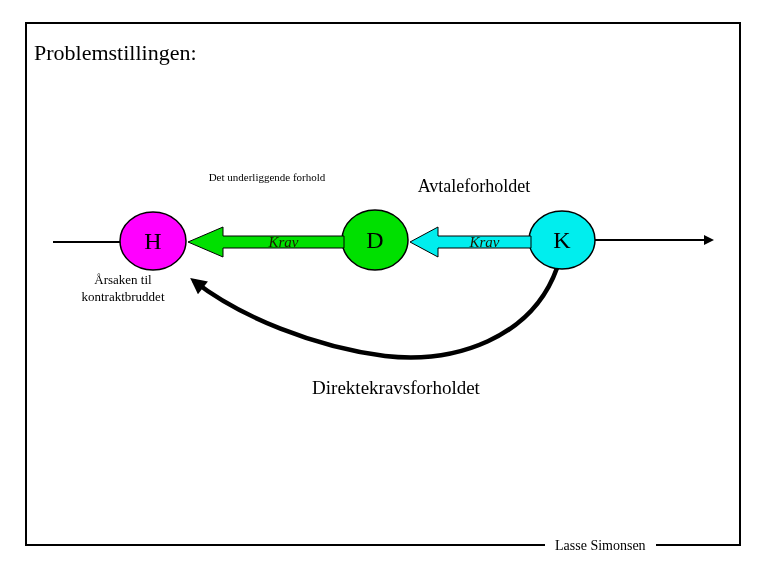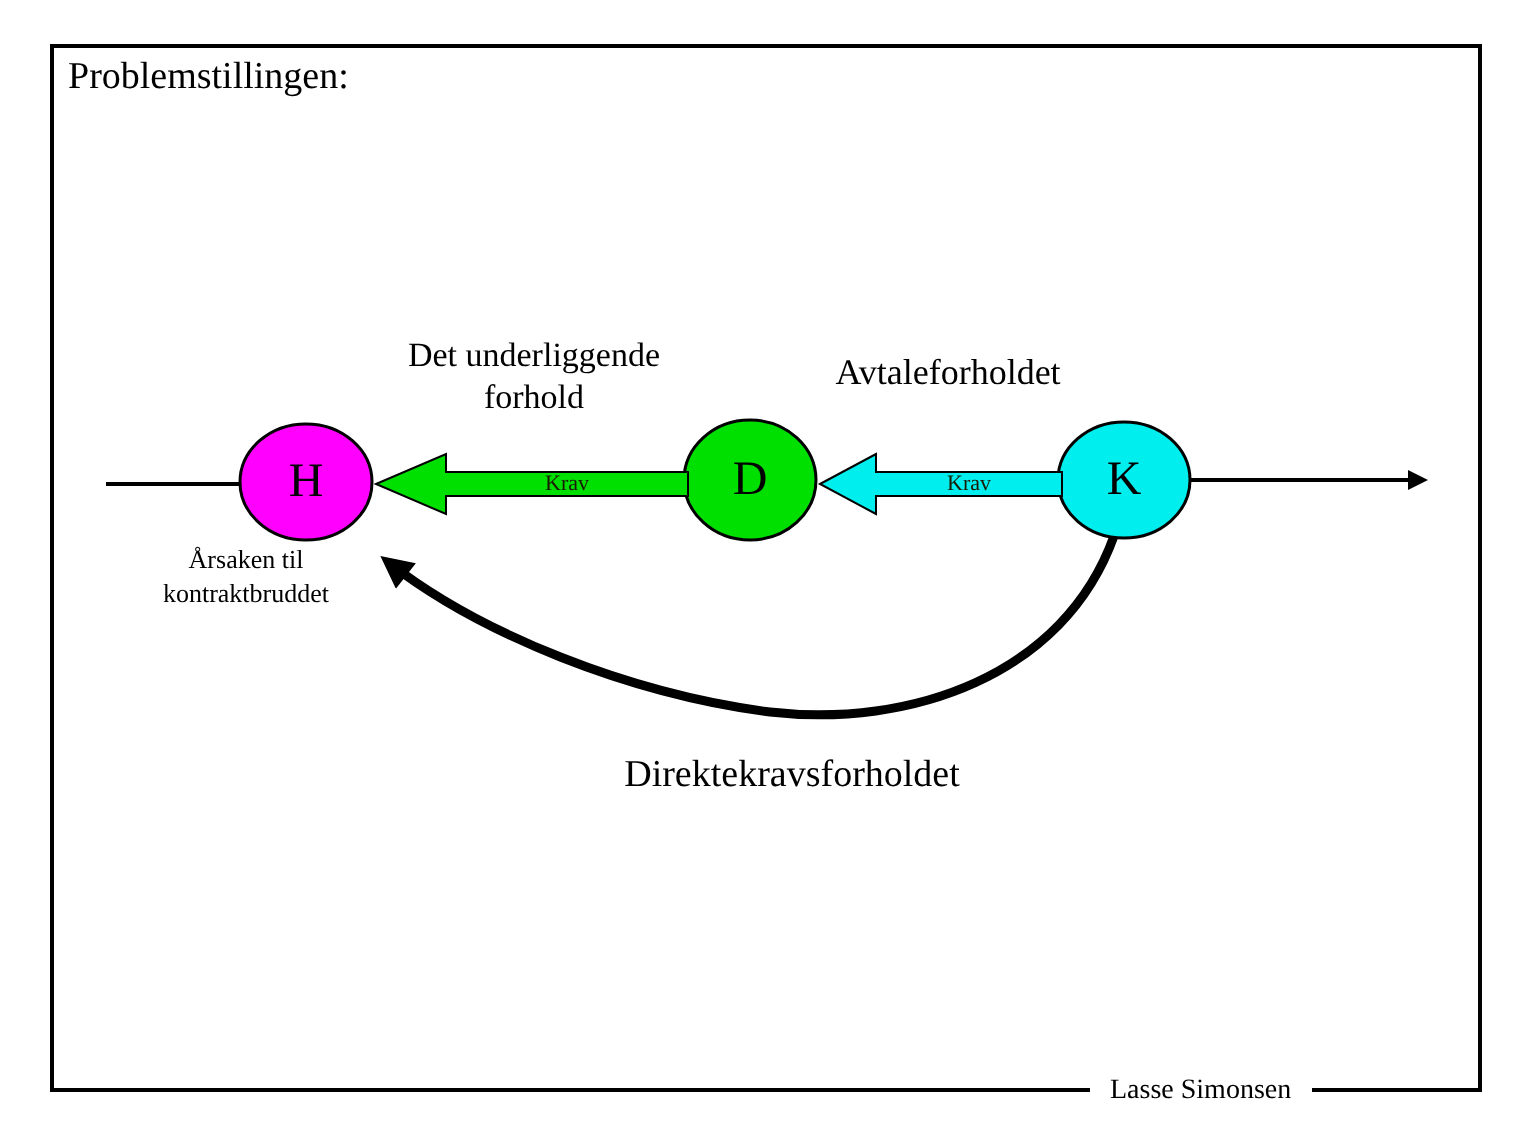--- a/index.html
+++ b/index.html
@@ -22,40 +22,40 @@
     left: 25px;
     top: 22px;
     width: 712px;
     height: 520px;
     border: 2px solid #000;
     box-sizing: content-box;
   }
   .title {
     position: absolute;
     left: 34px;
-    top: 28px;
-    font-size: 19px;
+    top: 40px;
+    font-size: 22px;
     white-space: nowrap;
   }
   svg.diagram {
     position: absolute;
     left: 0;
     top: 0;
     width: 765px;
     height: 570px;
   }
   .lbl {
     position: absolute;
     text-align: center;
   }
   .lbl-underlying {
     left: 187px;
     top: 167px;
     width: 160px;
-    font-size: 17px;
+    font-size: 11px;
     line-height: 21px;
   }
   .lbl-agreement {
     left: 394px;
     top: 176px;
     width: 160px;
     font-size: 18px;
     line-height: 21px;
   }
   .node-letter {
@@ -66,22 +66,23 @@
     font-size: 24px;
   }
   .node-h { left: 120px; top: 212px; width: 66px; height: 58px; }
   .node-d { left: 342px; top: 210px; width: 66px; height: 60px; }
   .node-k { left: 529px; top: 211px; width: 66px; height: 58px; }
   .krav {
     position: absolute;
     display: flex;
     align-items: center;
     justify-content: center;
-    font-size: 11px;
+    font-size: 15px;
     color: #1a1a00;
+    font-style: italic;
   }
   .krav-1 { left: 223px; top: 235px; width: 121px; height: 14px; }
   .krav-2 { left: 438px; top: 235px; width: 93px; height: 14px; }
   .lbl-cause {
     left: 62px;
     top: 271px;
     width: 122px;
     font-size: 13px;
     line-height: 17px;
   }

